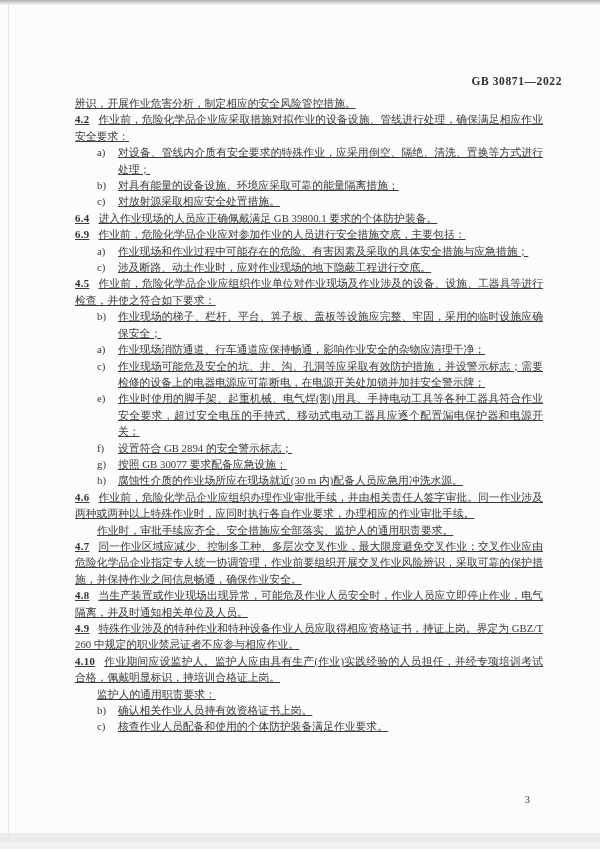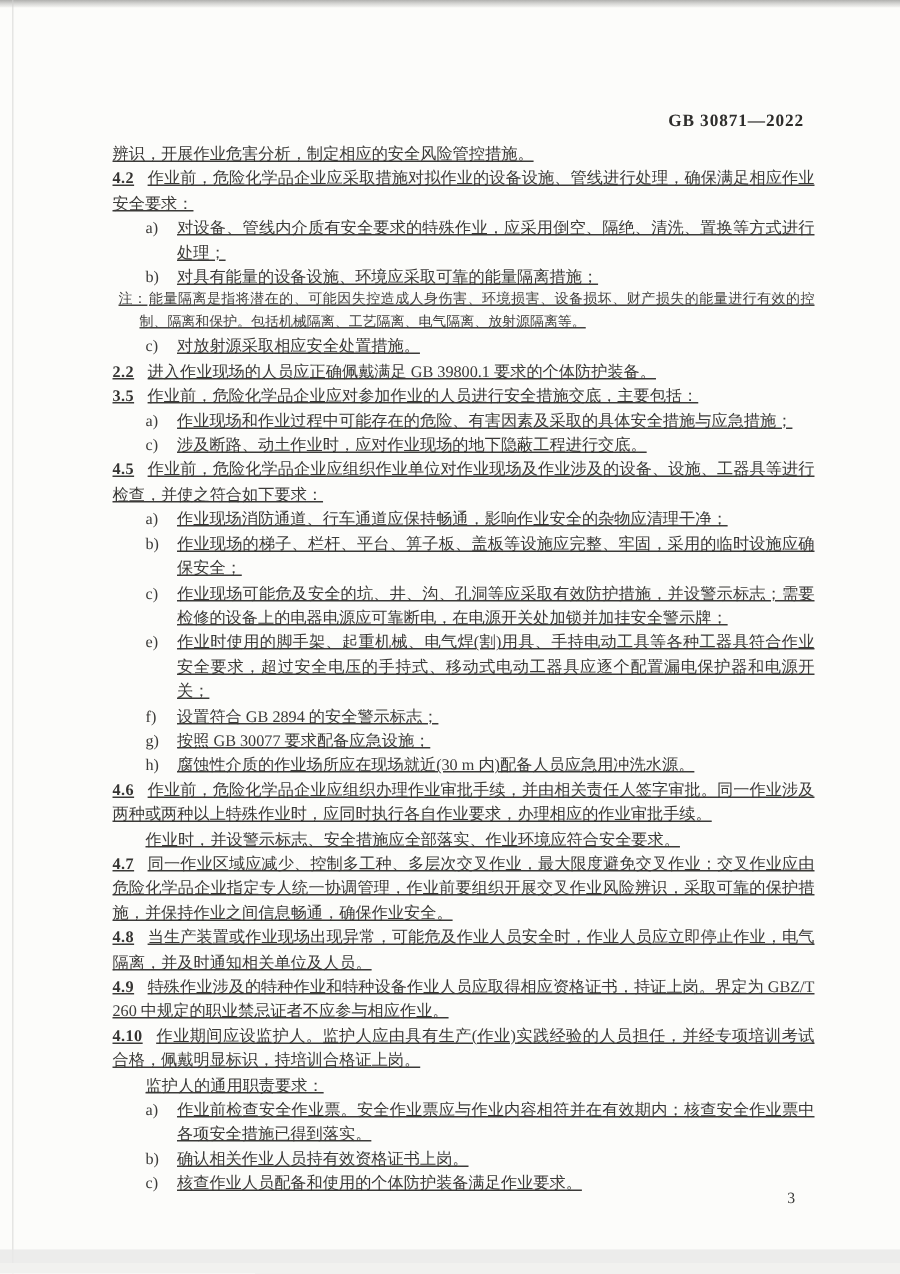--- a/index.html
+++ b/index.html
@@ -25,21 +25,21 @@
   .scan-bottom-band{
     position:absolute;left:0;bottom:7px;width:100%;height:9px;
     background:#e9e9e7;opacity:.85;
   }
   .scan-bottom-edge{
     position:absolute;left:0;bottom:0;width:100%;height:7px;
     background:#f1f1ef;
   }
   
   .std-code{
-    position:absolute;top:75px;right:64px;
+    position:absolute;top:75px;right:38px;
     font-size:11.5px;font-weight:bold;color:#2f2e2c;
     letter-spacing:.6px;
   }
   
   .page-num{
     position:absolute;top:794px;right:70px;
     font-size:10.5px;color:#3a3a38;
   }
   
   .doc-body{
@@ -72,42 +72,40 @@
   <div class="scan-top"></div>
   <div class="scan-left"></div>
 
   <div class="std-code">GB 30871—2022</div>
 
   <div class="doc-body">
       <div class="para lead"><span class="para-text">辨识，开展作业危害分析，制定相应的安全风险管控措施。</span></div>
       <div class="para section"><span class="clause-num">4.2</span><span class="para-text">作业前，危险化学品企业应采取措施对拟作业的设备设施、管线进行处理，确保满足相应作业安全要求：</span></div>
       <div class="para item"><span class="item-letter">a)</span><span class="para-text">对设备、管线内介质有安全要求的特殊作业，应采用倒空、隔绝、清洗、置换等方式进行处理；</span></div>
       <div class="para item"><span class="item-letter">b)</span><span class="para-text">对具有能量的设备设施、环境应采取可靠的能量隔离措施；</span></div>
-      <div class="para note"><span class="note-label">注：</span><span class="para-text">能量隔离是指将潜在的、可能因失控造成人身伤害、环境损害、设备损坏、财产损失的能量进行有效的控制、隔离和保护。包括机械隔离、工艺隔离、电气隔离、放射源隔离等。</span></div>
       <div class="para item"><span class="item-letter">c)</span><span class="para-text">对放射源采取相应安全处置措施。</span></div>
-      <div class="para section"><span class="clause-num">2.2</span><span class="para-text">进入作业现场的人员应正确佩戴满足 GB 39800.1 要求的个体防护装备。</span></div>
-      <div class="para section"><span class="clause-num">3.5</span><span class="para-text">作业前，危险化学品企业应对参加作业的人员进行安全措施交底，主要包括：</span></div>
+      <div class="para section"><span class="clause-num">6.4</span><span class="para-text">进入作业现场的人员应正确佩戴满足 GB 39800.1 要求的个体防护装备。</span></div>
+      <div class="para section"><span class="clause-num">6.9</span><span class="para-text">作业前，危险化学品企业应对参加作业的人员进行安全措施交底，主要包括：</span></div>
       <div class="para item"><span class="item-letter">a)</span><span class="para-text">作业现场和作业过程中可能存在的危险、有害因素及采取的具体安全措施与应急措施；</span></div>
       <div class="para item"><span class="item-letter">c)</span><span class="para-text">涉及断路、动土作业时，应对作业现场的地下隐蔽工程进行交底。</span></div>
       <div class="para section"><span class="clause-num">4.5</span><span class="para-text">作业前，危险化学品企业应组织作业单位对作业现场及作业涉及的设备、设施、工器具等进行检查，并使之符合如下要求：</span></div>
+      <div class="para item"><span class="item-letter">b)</span><span class="para-text">作业现场的梯子、栏杆、平台、箅子板、盖板等设施应完整、牢固，采用的临时设施应确保安全；</span></div>
       <div class="para item"><span class="item-letter">a)</span><span class="para-text">作业现场消防通道、行车通道应保持畅通，影响作业安全的杂物应清理干净；</span></div>
-      <div class="para item"><span class="item-letter">b)</span><span class="para-text">作业现场的梯子、栏杆、平台、箅子板、盖板等设施应完整、牢固，采用的临时设施应确保安全；</span></div>
       <div class="para item"><span class="item-letter">c)</span><span class="para-text">作业现场可能危及安全的坑、井、沟、孔洞等应采取有效防护措施，并设警示标志；需要检修的设备上的电器电源应可靠断电，在电源开关处加锁并加挂安全警示牌；</span></div>
       <div class="para item"><span class="item-letter">e)</span><span class="para-text">作业时使用的脚手架、起重机械、电气焊(割)用具、手持电动工具等各种工器具符合作业安全要求，超过安全电压的手持式、移动式电动工器具应逐个配置漏电保护器和电源开关；</span></div>
       <div class="para item"><span class="item-letter">f)</span><span class="para-text">设置符合 GB 2894 的安全警示标志；</span></div>
       <div class="para item"><span class="item-letter">g)</span><span class="para-text">按照 GB 30077 要求配备应急设施；</span></div>
       <div class="para item"><span class="item-letter">h)</span><span class="para-text">腐蚀性介质的作业场所应在现场就近(30 m 内)配备人员应急用冲洗水源。</span></div>
       <div class="para section"><span class="clause-num">4.6</span><span class="para-text">作业前，危险化学品企业应组织办理作业审批手续，并由相关责任人签字审批。同一作业涉及两种或两种以上特殊作业时，应同时执行各自作业要求，办理相应的作业审批手续。</span></div>
-      <div class="para indent"><span class="para-text">作业时，并设警示标志、安全措施应全部落实、作业环境应符合安全要求。</span></div>
+      <div class="para indent"><span class="para-text">作业时，审批手续应齐全、安全措施应全部落实、监护人的通用职责要求。</span></div>
       <div class="para section"><span class="clause-num">4.7</span><span class="para-text">同一作业区域应减少、控制多工种、多层次交叉作业，最大限度避免交叉作业；交叉作业应由危险化学品企业指定专人统一协调管理，作业前要组织开展交叉作业风险辨识，采取可靠的保护措施，并保持作业之间信息畅通，确保作业安全。</span></div>
       <div class="para section"><span class="clause-num">4.8</span><span class="para-text">当生产装置或作业现场出现异常，可能危及作业人员安全时，作业人员应立即停止作业，电气隔离，并及时通知相关单位及人员。</span></div>
       <div class="para section"><span class="clause-num">4.9</span><span class="para-text">特殊作业涉及的特种作业和特种设备作业人员应取得相应资格证书，持证上岗。界定为 GBZ/T 260 中规定的职业禁忌证者不应参与相应作业。</span></div>
       <div class="para section"><span class="clause-num">4.10</span><span class="para-text">作业期间应设监护人。监护人应由具有生产(作业)实践经验的人员担任，并经专项培训考试合格，佩戴明显标识，持培训合格证上岗。</span></div>
       <div class="para indent"><span class="para-text">监护人的通用职责要求：</span></div>
-      <div class="para item"><span class="item-letter">a)</span><span class="para-text">作业前检查安全作业票。安全作业票应与作业内容相符并在有效期内；核查安全作业票中各项安全措施已得到落实。</span></div>
       <div class="para item"><span class="item-letter">b)</span><span class="para-text">确认相关作业人员持有效资格证书上岗。</span></div>
       <div class="para item"><span class="item-letter">c)</span><span class="para-text">核查作业人员配备和使用的个体防护装备满足作业要求。</span></div>
     </div>
 
   <div class="page-num">3</div>
 
   <div class="scan-bottom-band"></div>
   <div class="scan-bottom-edge"></div>
 </div>
 

